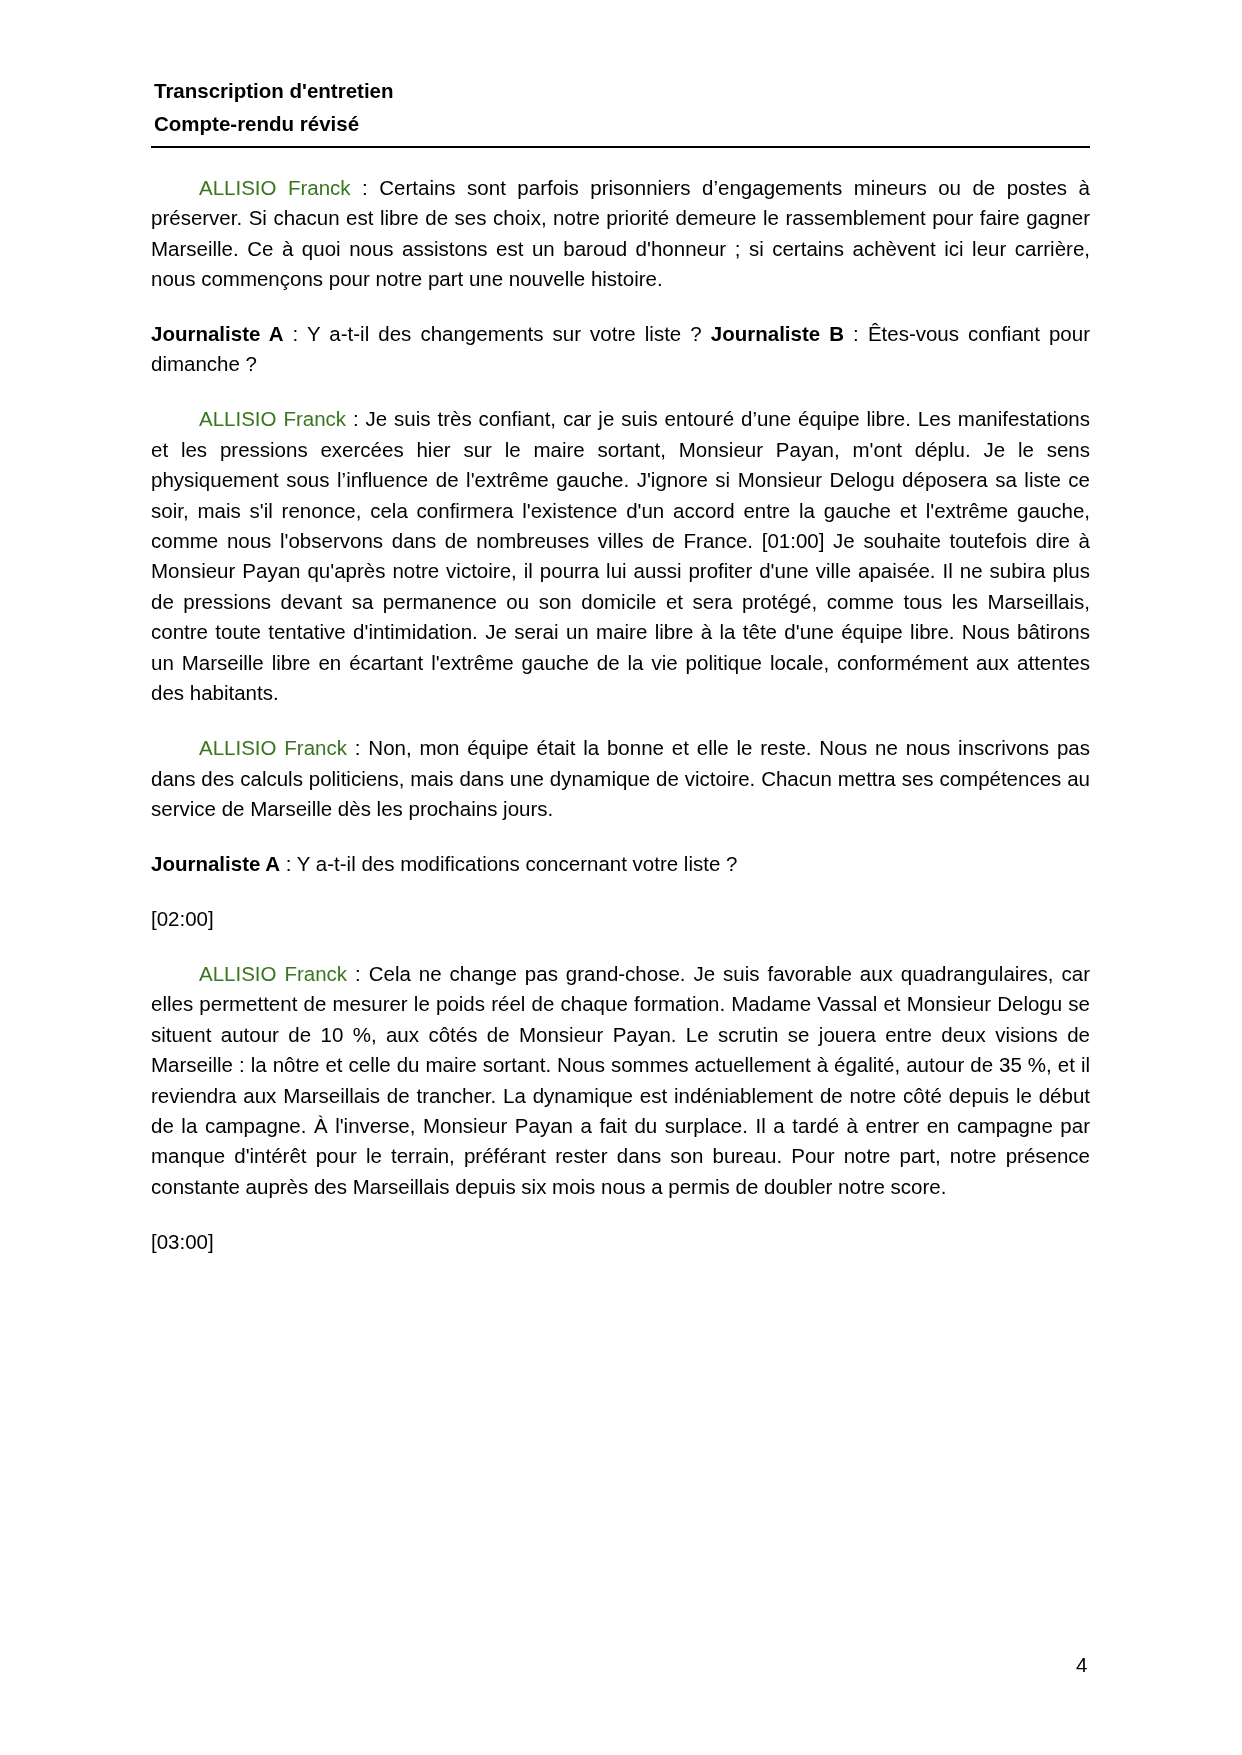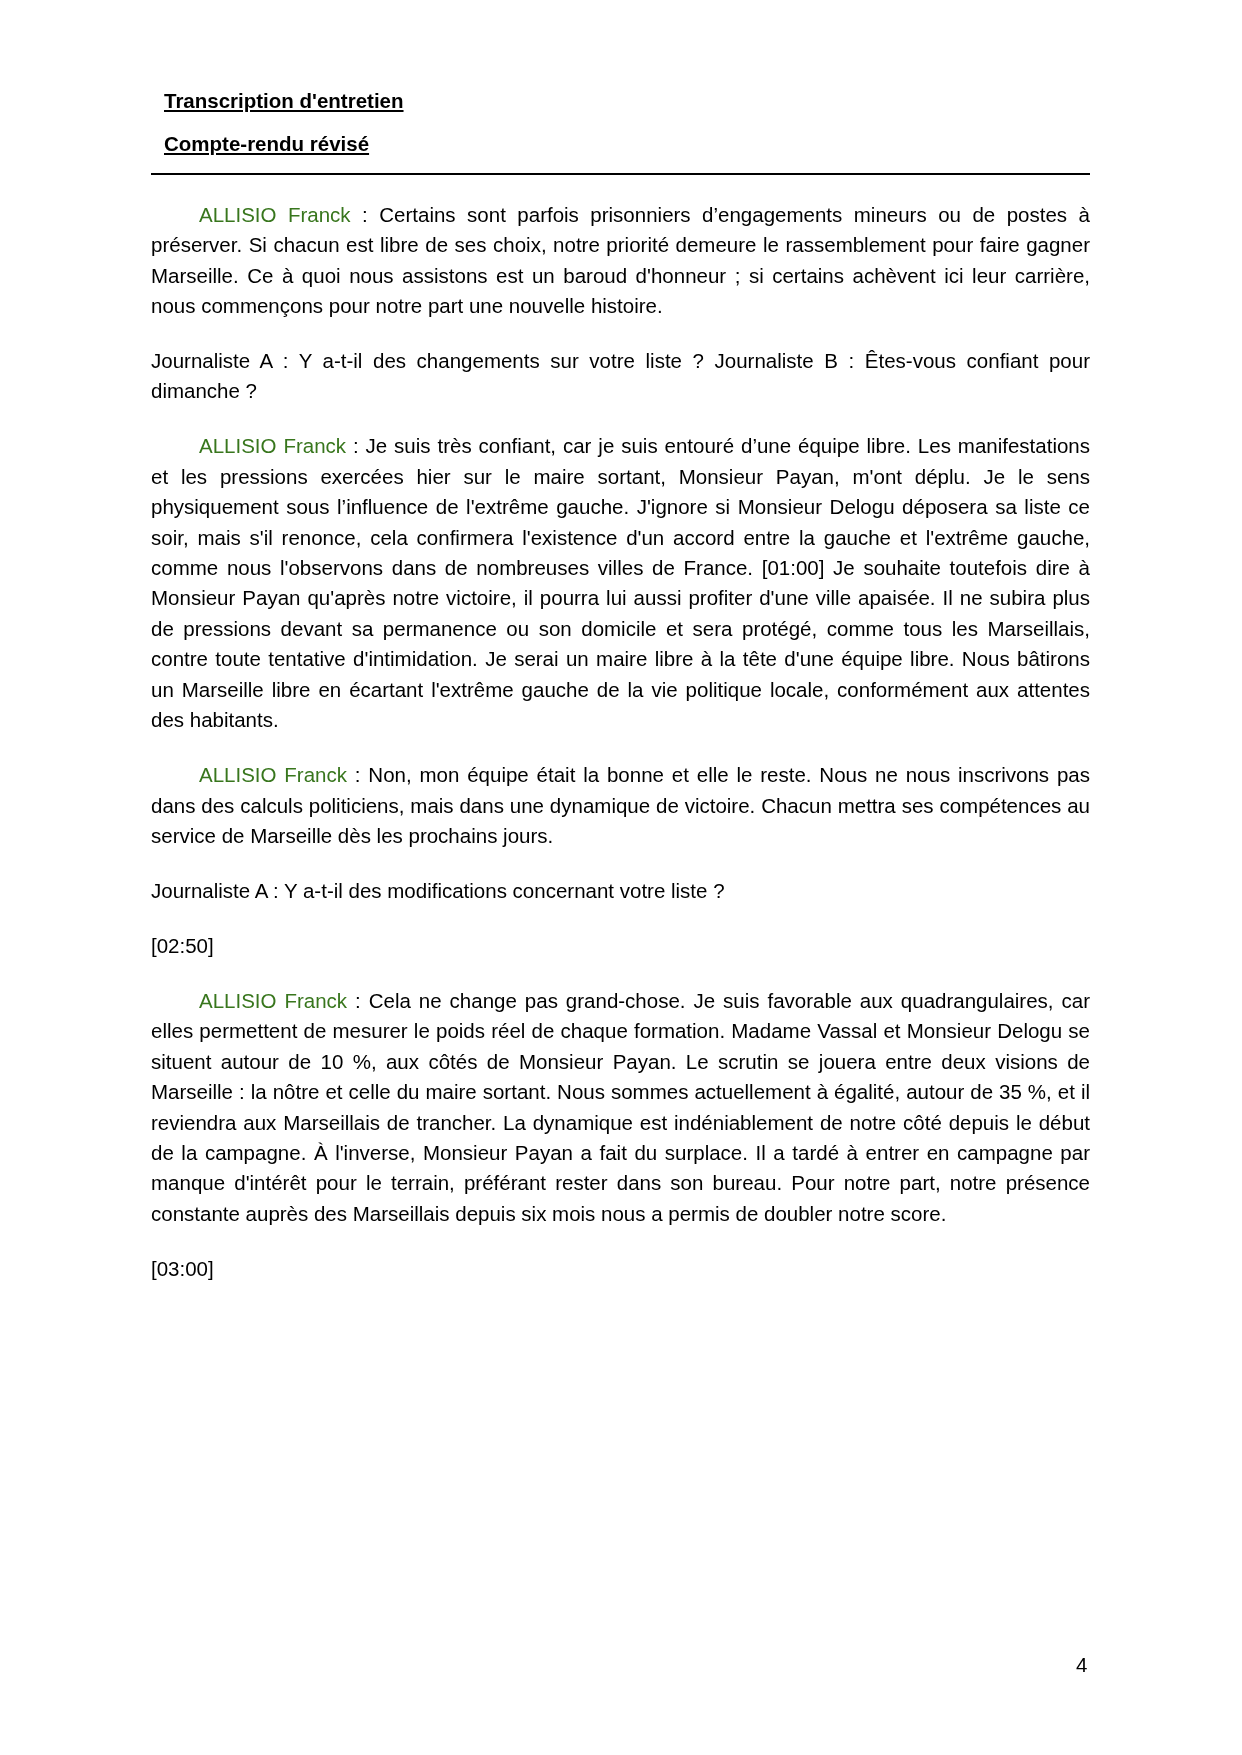--- a/index.html
+++ b/index.html
@@ -17,44 +17,43 @@
     }
     .page {
       position: absolute;
       left: 151px;
       top: 73px;
       width: 939px;
       font-size: 20.5px;
       line-height: 30.4px;
     }
     .header-line {
-      margin: 13px;
+      margin: 3px;
       white-space: normal;
-      text-decoration: underline;
     }
     .bold { font-weight: bold; }
     .rule {
       height: 0;
       border-top: 2.5px solid #000000;
       margin-top: 6px;
       margin-bottom: 0;
     }
     .body {
       margin-top: 25px;
     }
     .para {
       margin: 0 0 24.6px 0;
       text-align: justify;
     }
     .speaker-green {
       color: #38761d;
       margin-left: 48px;
     }
     .speaker-bold {
-      font-weight: normal;
+      font-weight: bold;
     }
     .page-number {
       position: absolute;
       left: 1076px;
       top: 1653px;
       font-size: 20.5px;
       line-height: 24px;
     }
   </style>
 </head>
@@ -73,21 +72,21 @@
     <p class="para"><span class="speaker-green" style="color: rgb(56, 118, 29);">ALLISIO Franck</span><span> : Certains sont parfois prisonniers d’engagements mineurs ou de postes à préserver. Si chacun est libre de ses choix, notre priorité demeure le rassemblement pour faire gagner Marseille. Ce à quoi nous assistons est un baroud d'honneur ; si certains achèvent ici leur carrière, nous commençons pour notre part une nouvelle histoire.</span></p>
 
     <p class="para"><span class="speaker-bold">Journaliste A</span><span> : Y a-t-il des changements sur votre liste ? </span><span class="speaker-bold">Journaliste B</span><span> : Êtes-vous confiant pour dimanche ?</span></p>
 
     <p class="para"><span class="speaker-green" style="color: rgb(56, 118, 29);">ALLISIO Franck</span><span> : Je suis très confiant, car je suis entouré d’une équipe libre. Les manifestations et les pressions exercées hier sur le maire sortant, Monsieur Payan, m'ont déplu. Je le sens physiquement sous l’influence de l'extrême gauche. J'ignore si Monsieur Delogu déposera sa liste ce soir, mais s'il renonce, cela confirmera l'existence d'un accord entre la gauche et l'extrême gauche, comme nous l'observons dans de nombreuses villes de France. [01:00] Je souhaite toutefois dire à Monsieur Payan qu'après notre victoire, il pourra lui aussi profiter d'une ville apaisée. Il ne subira plus de pressions devant sa permanence ou son domicile et sera protégé, comme tous les Marseillais, contre toute tentative d'intimidation. Je serai un maire libre à la tête d'une équipe libre. Nous bâtirons un Marseille libre en écartant l'extrême gauche de la vie politique locale, conformément aux attentes des habitants.</span></p>
 
     <p class="para"><span class="speaker-green" style="color: rgb(56, 118, 29);">ALLISIO Franck</span><span> : Non, mon équipe était la bonne et elle le reste. Nous ne nous inscrivons pas dans des calculs politiciens, mais dans une dynamique de victoire. Chacun mettra ses compétences au service de Marseille dès les prochains jours.</span></p>
 
     <p class="para"><span class="speaker-bold">Journaliste A</span><span> : Y a-t-il des modifications concernant votre liste ?</span></p>
 
-    <p class="para"><span>[02:50]</span></p>
+    <p class="para"><span>[02:00]</span></p>
 
 
     <p class="para"><span class="speaker-green" style="color: rgb(56, 118, 29);">ALLISIO Franck</span><span> : Cela ne change pas grand-chose. Je suis favorable aux quadrangulaires, car elles permettent de mesurer le poids réel de chaque formation. Madame Vassal et Monsieur Delogu se situent autour de 10 %, aux côtés de Monsieur Payan. Le scrutin se jouera entre deux visions de Marseille : la nôtre et celle du maire sortant. Nous sommes actuellement à égalité, autour de 35 %, et il reviendra aux Marseillais de trancher. La dynamique est indéniablement de notre côté depuis le début de la campagne. À l'inverse, Monsieur Payan a fait du surplace. Il a tardé à entrer en campagne par manque d'intérêt pour le terrain, préférant rester dans son bureau. Pour notre part, notre présence constante auprès des Marseillais depuis six mois nous a permis de doubler notre score.</span></p>
 
     <p class="para"><span>[03:00]</span></p>
   </div>
 </div>
 
 <div class="page-number">4</div>
 

